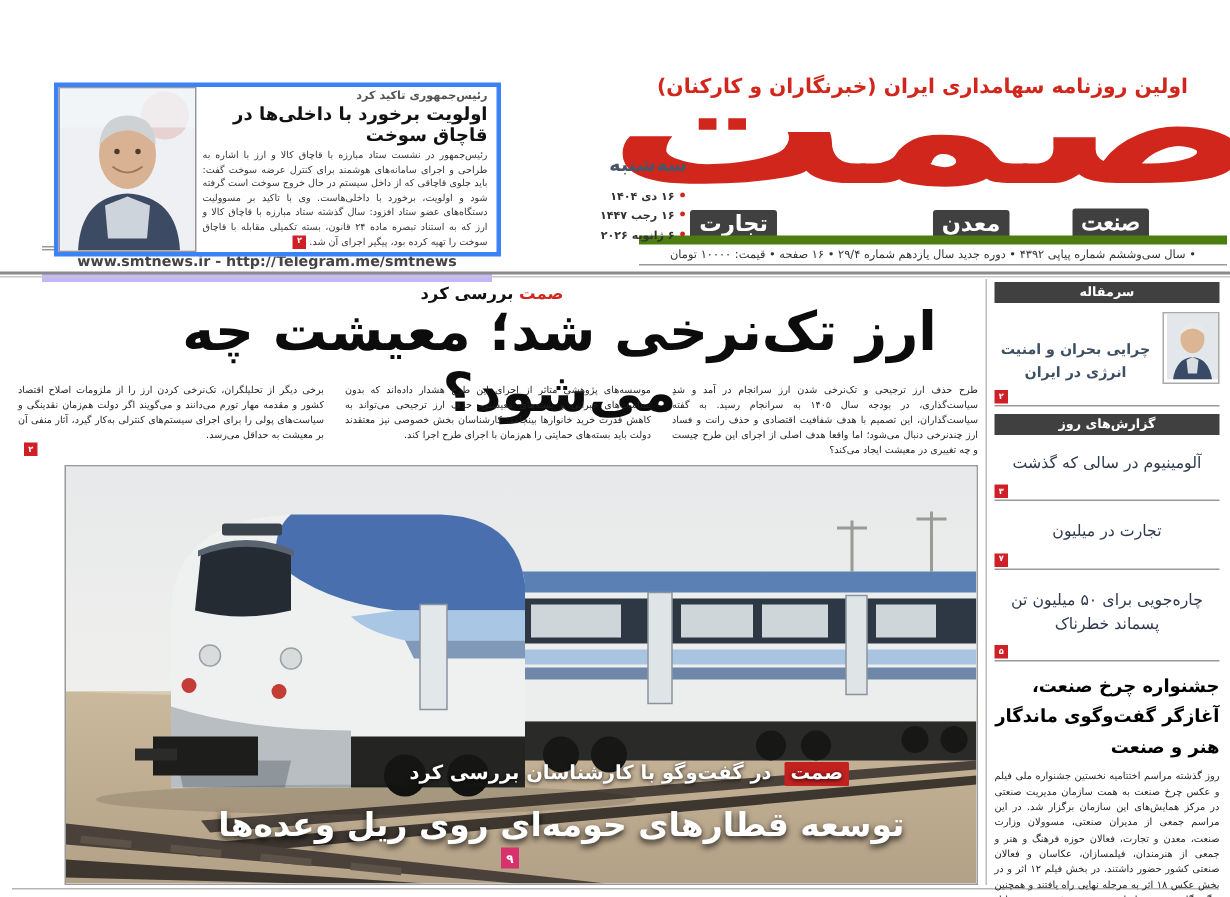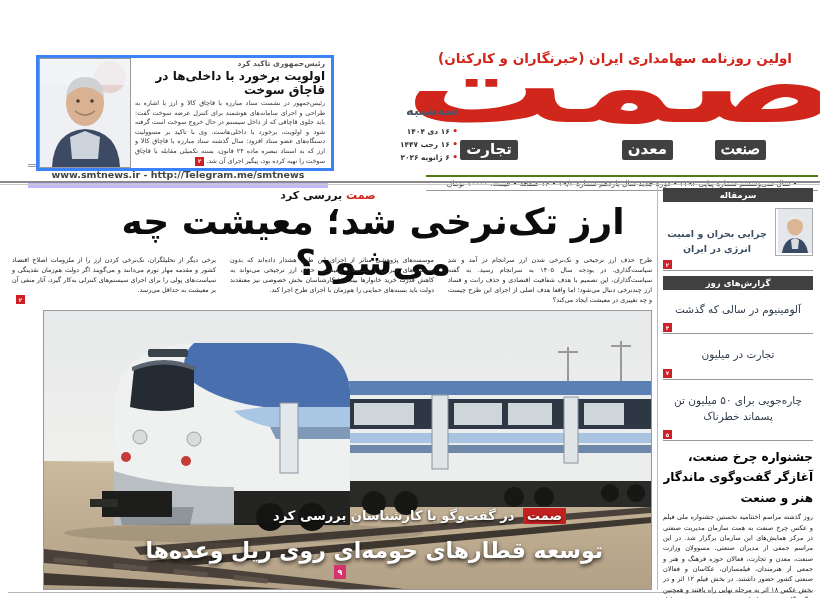--- a/index.html
+++ b/index.html
@@ -12,21 +12,21 @@
            font-weight:bold;font-size:13.5px;}
   .logo-wrap{top:62px;right:2px;width:392px;height:100px;}
   .logo-word{position:absolute;right:0;top:-28px;width:100%;text-align:center;
              color:#d1261b;font-weight:bold;font-size:104px;line-height:1;
              transform:scaleX(1.55);transform-origin:center;letter-spacing:-6px;}
   .logo-sub{position:absolute;bottom:2px;color:#fff;background:#404040;
             font-weight:bold;font-size:15px;padding:0 6px 2px;border-radius:2px;}
   .logo-sub.s0{right:52px;font-family:Liberation Serif, serif;}   
   .logo-sub.s1{right:145px;}  
   .logo-sub.s2{right:300px;}  
-  .issue-line{top:175px;right:2px;width:392px;border-top:2px solid #4d7c0f;
+  .issue-line{top:157px;right:2px;width:392px;border-top:6px solid #4d7c0f;
               border-bottom:1px solid #999;font-size:7.6px;color:#333;
               text-align:center;padding:2px 0;}
   .url-line{top:164px;left:28px;width:300px;direction:ltr;text-align:center;
             font-size:9.5px;font-weight:bold;color:#444;
             border-top:3px double #999;border-bottom:6px solid #c4b5fd;padding:2px 0;}
 
   
   .date-block{top:103px;right:362px;width:100px;text-align:right;}
   .weekday{font-size:13px;font-weight:bold;color:#4a5568;margin-bottom:8px;}
   .date-line{font-size:7.4px;color:#333;margin:3px 0;font-weight:bold;}

